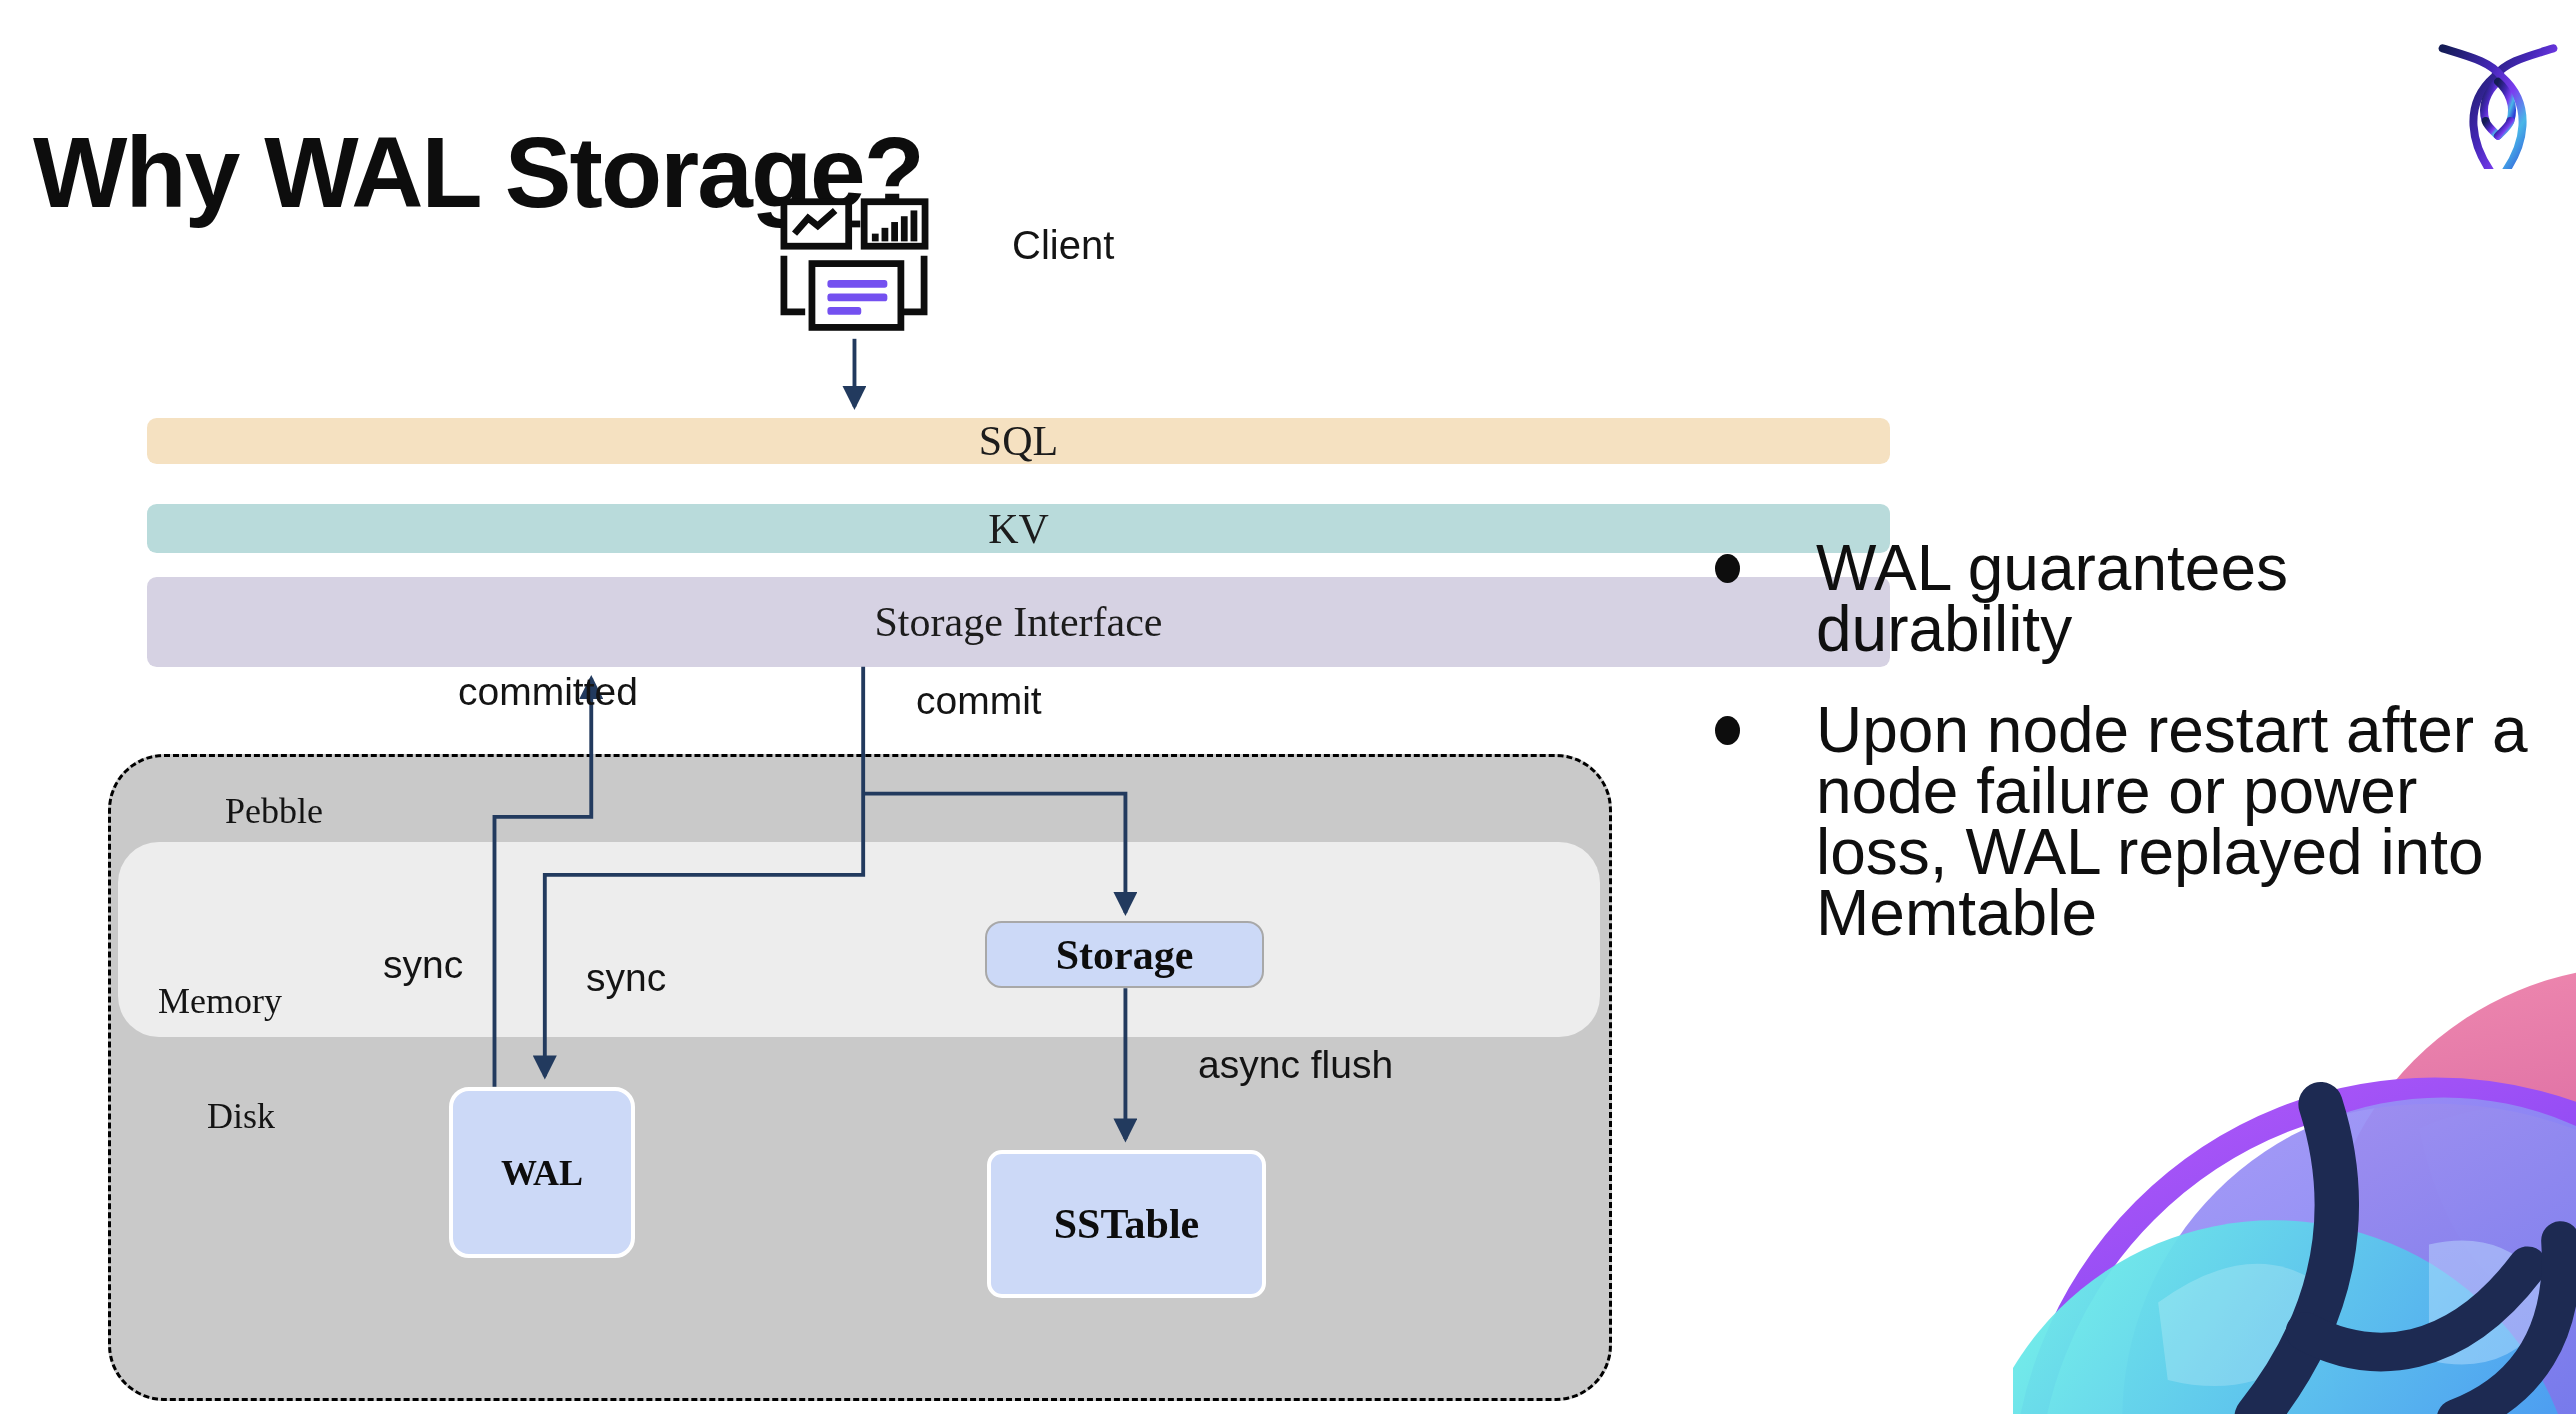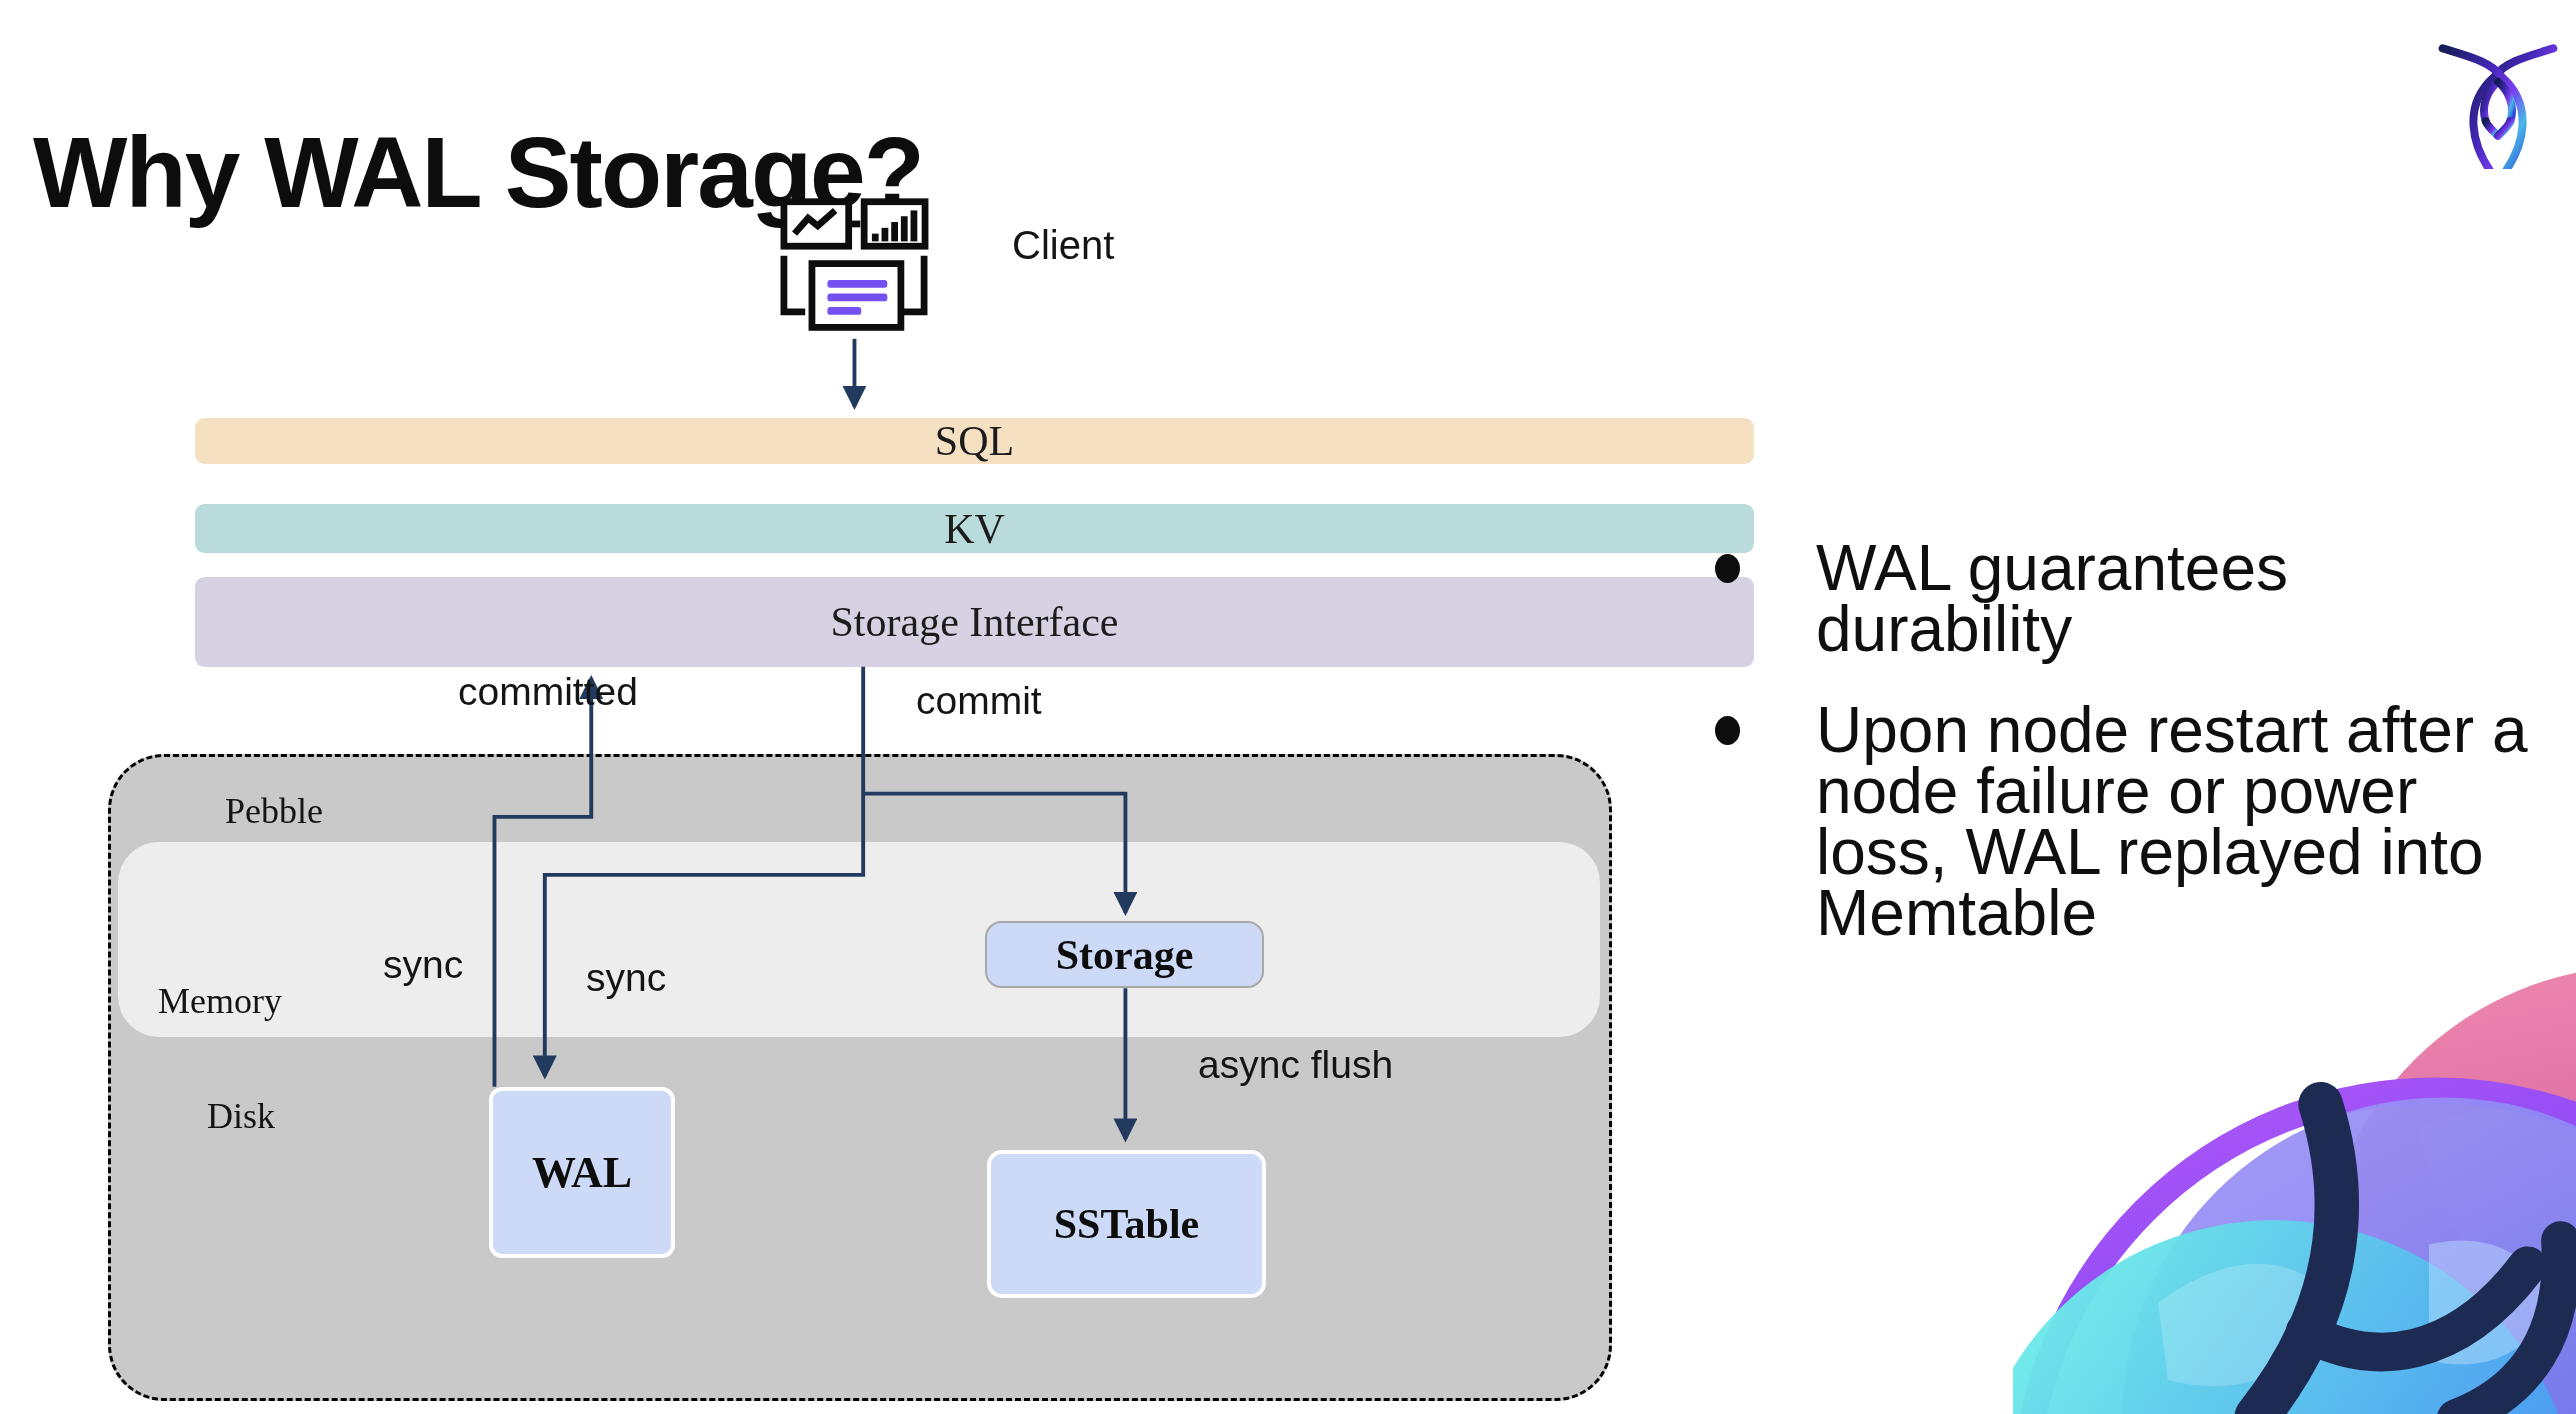--- a/index.html
+++ b/index.html
@@ -8,23 +8,23 @@
     overflow:hidden;font-family:"Liberation Sans",sans-serif;color:#111;
   }
   .abs{position:absolute;}
   
   .title{
     left:33px;top:35px;font-size:100px;font-weight:bold;letter-spacing:-1.9px;
     color:#0d0d0d;line-height:1.4;font-family:"Liberation Sans",sans-serif;
   }
   
   .bar{
-    left:147px;width:1559px;border-radius:9.7px;
+    left:147px;width:1743px;border-radius:9.7px;
     display:flex;align-items:center;justify-content:center;
-    font-family:"Liberation Serif",serif;font-size:42px;color:#1c1c1c;margin-left:48px;
+    font-family:"Liberation Serif",serif;font-size:42px;color:#1c1c1c;
   }
   .bar-sql{top:418px;height:46px;background:#f5e1c1;}
   .bar-kv{top:504px;height:49px;background:#b9dbdb;}
   .bar-storage{top:577px;height:90px;background:#d6d2e3;}
   
   .pebble{
     left:108px;top:754px;width:1504px;height:647px;border-radius:56px;
     background:#c9c9c9;border:3.9px dashed #000;box-sizing:border-box;
   }
   .memory-band{
@@ -34,21 +34,21 @@
     font-family:"Liberation Serif",serif;font-size:36px;color:#141414;white-space:nowrap;
   }
   .lbl-pebble{left:225px;top:790px;}
   .lbl-memory{left:158px;top:980px;}
   .lbl-disk{left:207px;top:1095px;}
   
   .node{
     background:#ccd9f7;display:flex;align-items:center;justify-content:center;
     font-family:"Liberation Serif",serif;font-weight:bold;color:#0d0d0d;box-sizing:border-box;
   }
-  .node-wal{left:449px;top:1087px;width:186px;height:171px;border:4.8px solid #fff;border-radius:13px;font-size:44px;margin-left:40px;}
+  .node-wal{left:449px;top:1087px;width:186px;height:171px;border:4.8px solid #fff;border-radius:20px;font-size:36px;}
   .node-memtable{left:985px;top:921px;width:279px;height:67px;border:2.9px solid #a8a8a8;border-radius:16.5px;font-size:42px;}
   .node-sstable{left:987px;top:1150px;width:279px;height:148px;border:4.8px solid #fff;border-radius:15px;font-size:42px;}
   
   .edge-label{font-size:39px;color:#141414;white-space:nowrap;font-family:"Liberation Sans",sans-serif;}
   .lbl-committed{left:410px;top:670px;margin-left:48px;}
   .lbl-commit{left:916px;top:679px;}
   .lbl-sync1{left:383px;top:943px;}
   .lbl-sync2{left:586px;top:956px;}
   .lbl-async{left:1198px;top:1043px;}
   .lbl-client{left:1012px;top:223px;font-size:40px;}

